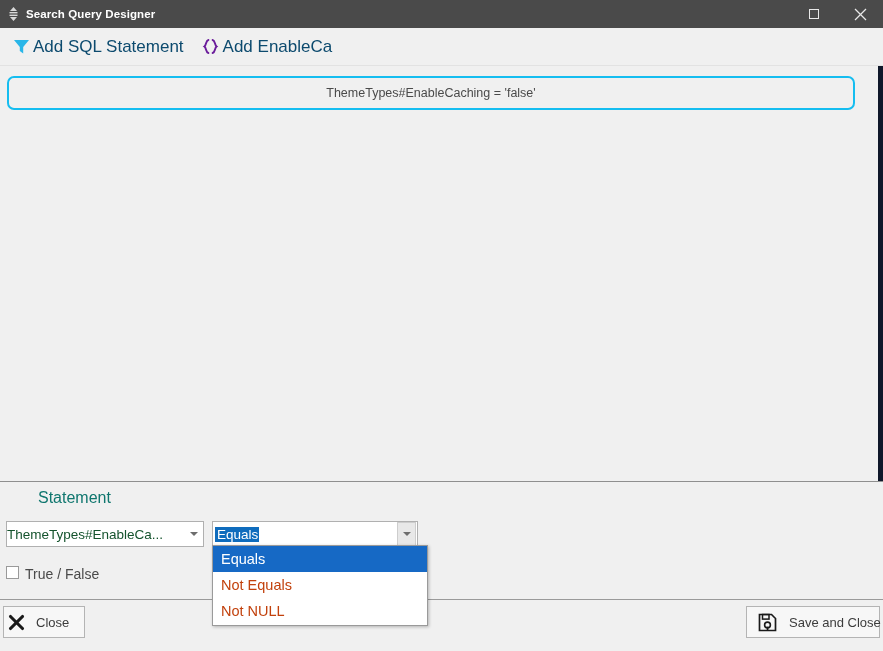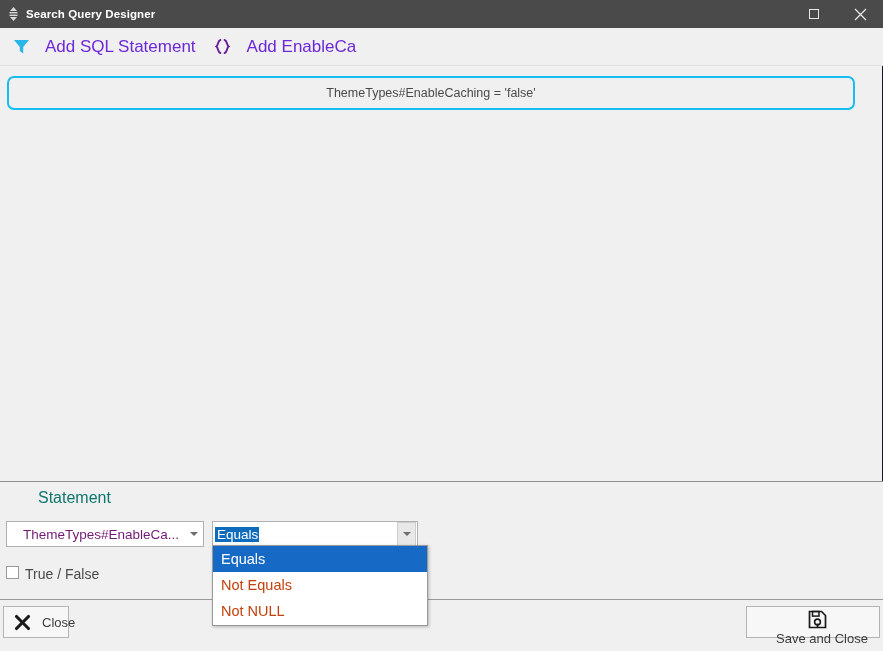--- a/index.html
+++ b/index.html
@@ -88,34 +88,34 @@
   .tool-ico {
     width: 24px;
     height: 24px;
     display: flex;
     align-items: center;
     justify-content: center;
     flex: 0 0 auto;
   }
   .tool-label {
     font-size: 17px;
-    color: #6d28d9;
-    margin-left: 12px;
+    color: #0c4a6e;
+    margin-left: 0;
     white-space: nowrap;
   }
 
   
   .canvas {
     position: absolute;
     top: 66px; left: 0;
     width: 883px;
     height: 415px;
     background: #f0f0f0;
     box-sizing: border-box;
-    border-right: 1px solid #0f172a;
+    border-right: 5px solid #0f172a;
     overflow: hidden;
   }
   .query-node {
     position: absolute;
     top: 10px;
     left: 7px;
     width: 848px;
     height: 34px;
     background: #f0f0f0;
     border: 2px solid #15bdf0;
@@ -165,22 +165,22 @@
     width: 198px;
   }
   .combo-op {
     top: 39px;
     left: 212px;
     width: 206px;
   }
   .combo-text {
     flex: 1 1 auto;
     font-size: 13.5px;
-    color: #701a75;
-    padding-left: 16px;
+    color: #14532d;
+    padding-left: 0;
     white-space: nowrap;
     overflow: hidden;
   }
   .combo-text.selected {
     background: #0f6cbd;
     color: #ffffff;
     flex: 0 0 auto;
     padding-left: 2px;
     padding-right: 1px;
     margin-left: 2px;
@@ -276,22 +276,22 @@
     position: absolute;
     top: 6px;
     height: 32px;
     background: #f7f7f7;
     border: 1px solid #b4b4b4;
     display: flex;
     align-items: center;
     box-sizing: border-box;
     cursor: default;
   }
-  .btn-close { left: 3px; width: 66px; padding-left: 6px; }
-  .btn-save  { left: 746px; width: 134px; padding-left: 8px; flex-direction: column; }
+  .btn-close { left: 3px; width: 82px; }
+  .btn-save  { left: 746px; width: 134px; padding-left: 8px; }
   .btn-ico {
     width: 24px; height: 24px;
     display: flex; align-items: center; justify-content: center;
     flex: 0 0 auto;
   }
   .btn-label {
     font-size: 13px;
     color: #3c3c3c;
     margin-left: 8px;
     white-space: nowrap;

